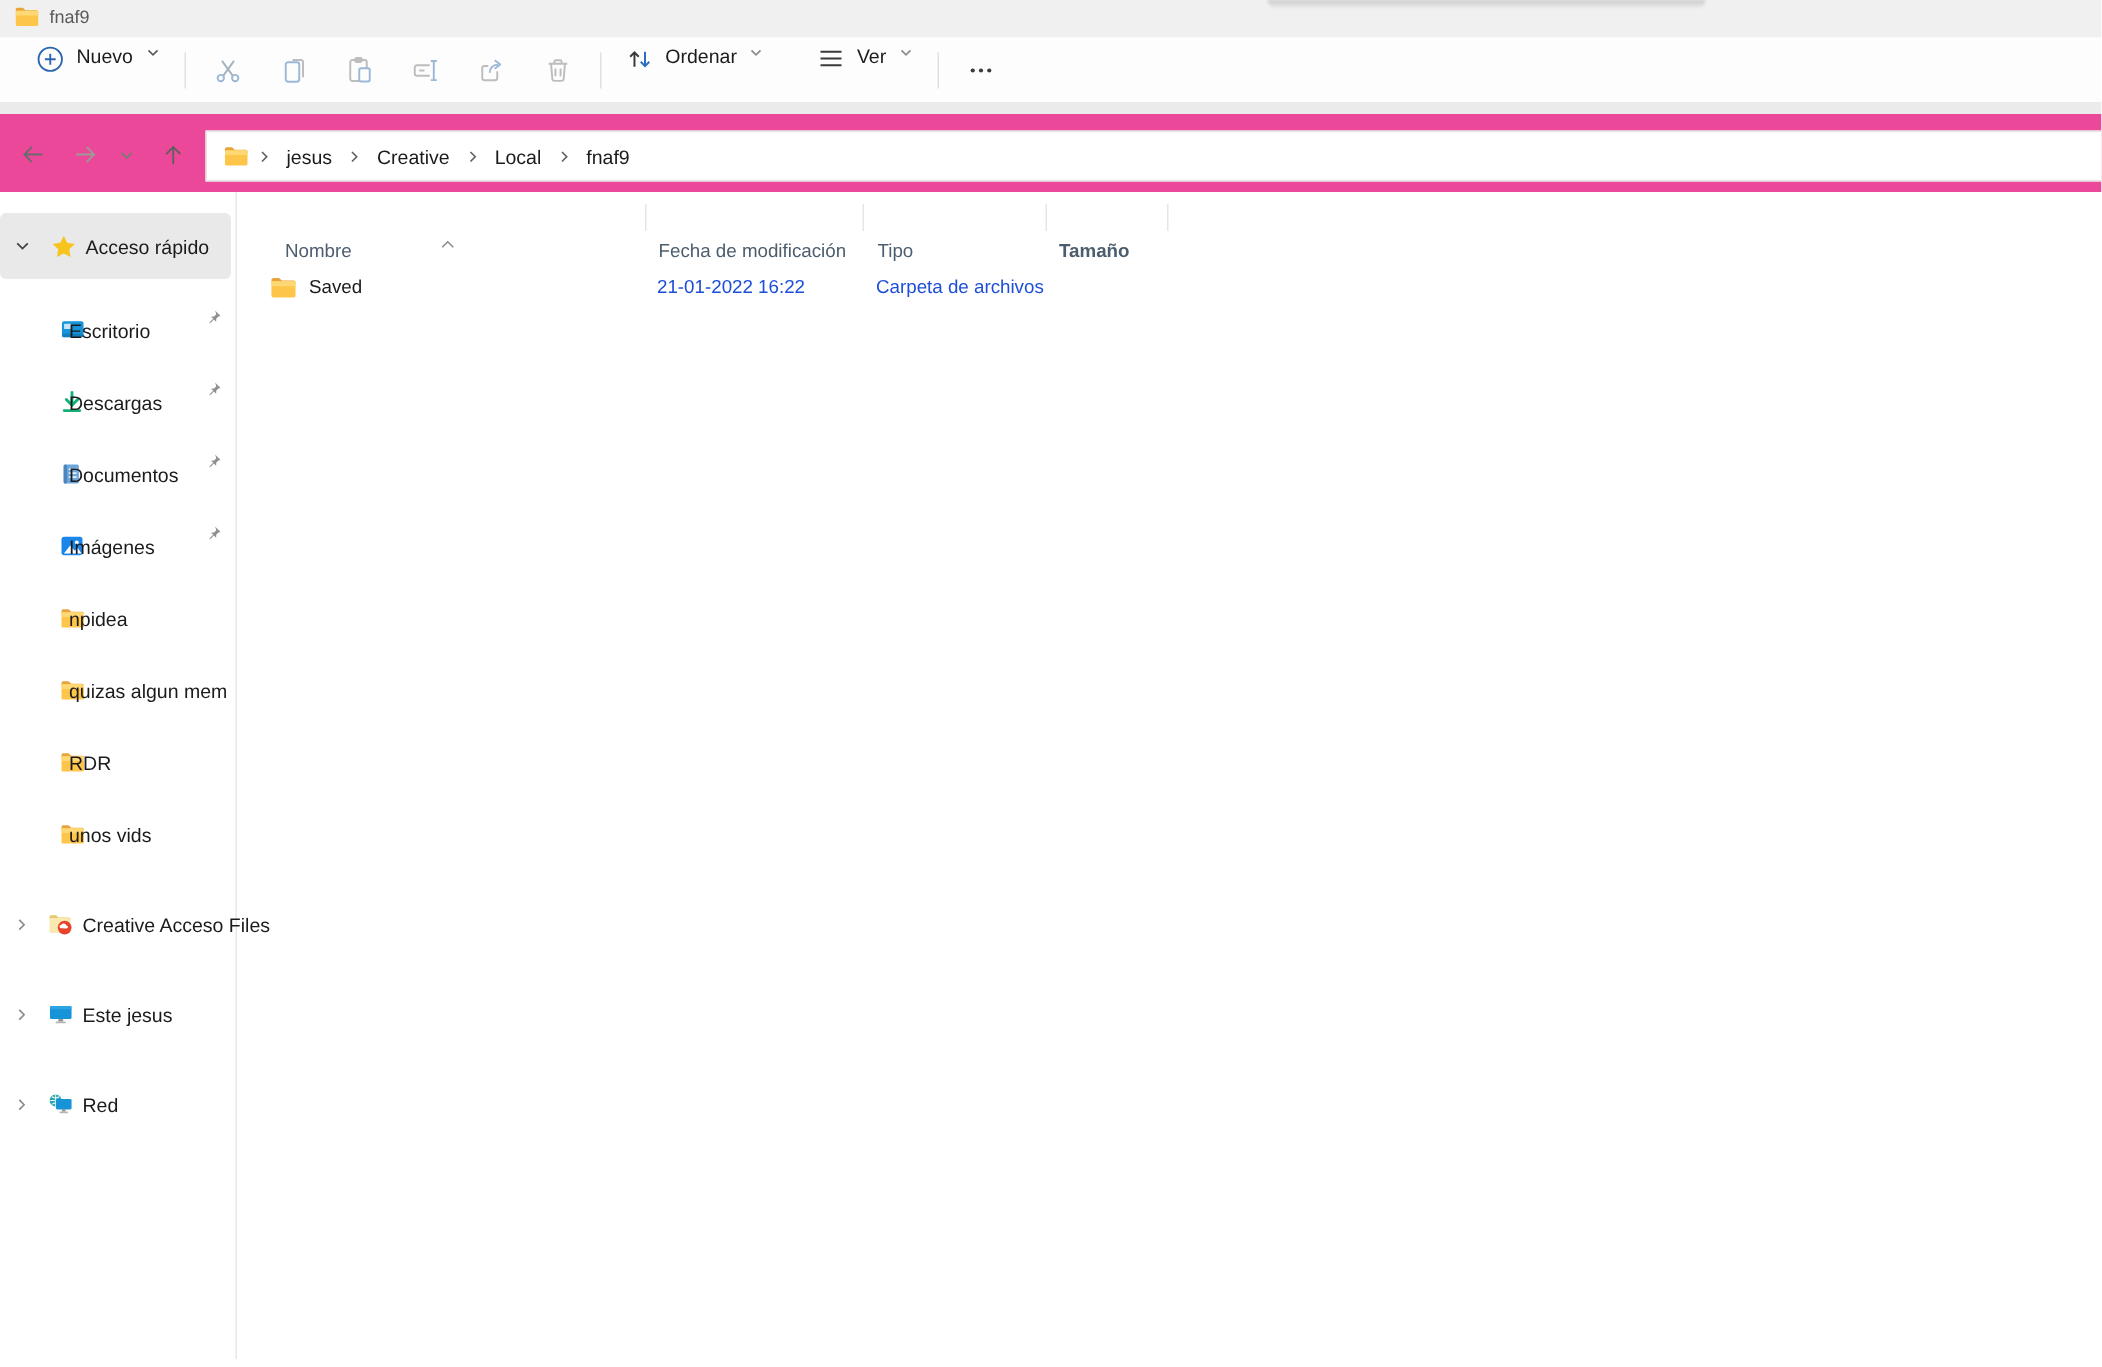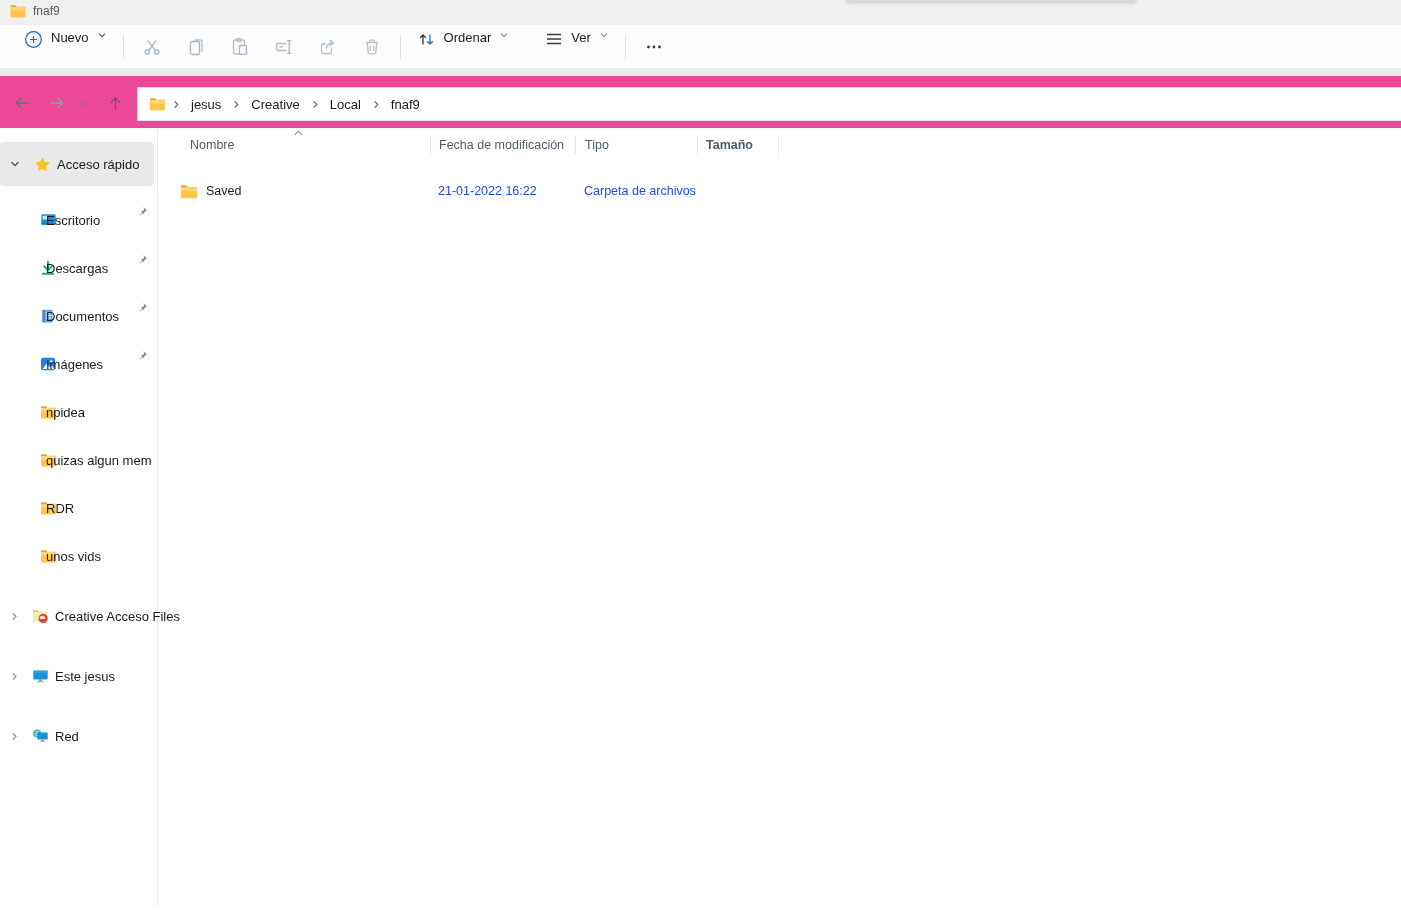--- a/index.html
+++ b/index.html
@@ -51,22 +51,22 @@
   .qa-icon { position:absolute; left:40px; width:17px; display:flex; }
   .qa-label { position:absolute; left:46px; }
   .pin { position:absolute; right:6px; top:8px; display:flex; }
   .tree-icon { position:absolute; left:32px; width:17px; display:flex; }
   .tree-label { position:absolute; left:55px; }
   .gap8 { height:8px; } .gap12 { height:12px; }
 
   
   .main { position:absolute; left:158px; top:0; right:0; height:783px; }
   .hdr-row { position:absolute; left:0; top:2px; height:30px; width:760px; display:flex; }
-  .hdr-cell { position:relative; display:flex; align-items:center; font-size:12.5px;
-    color:#4c5e6e; }
+  .hdr-cell { position:relative; display:flex; font-size:12.5px;
+    color:#4c5e6e;margin-top:30px; }
   .hdr-sep { width:1px; height:18px; background:#e6e6e6; align-self:center; }
   .c-name { width:272px; padding-left:32px; }
   .c-date { width:144px; padding-left:8px; }
   .c-type { width:121px; padding-left:9px; }
   .c-size { width:80px; padding-left:8px;font-weight:bold; }
   .sort-caret { position:absolute; left:135px; top:-1px; }
   .file-row { position:absolute; left:0; top:20px; width:760px; height:28px;
     display:flex; align-items:center; border-radius:3px;margin-top:29px; }
   .f-name { width:272px; padding-left:22px; display:flex; align-items:center; gap:8px;
     font-size:12.5px; color:#1b1b1b; }

